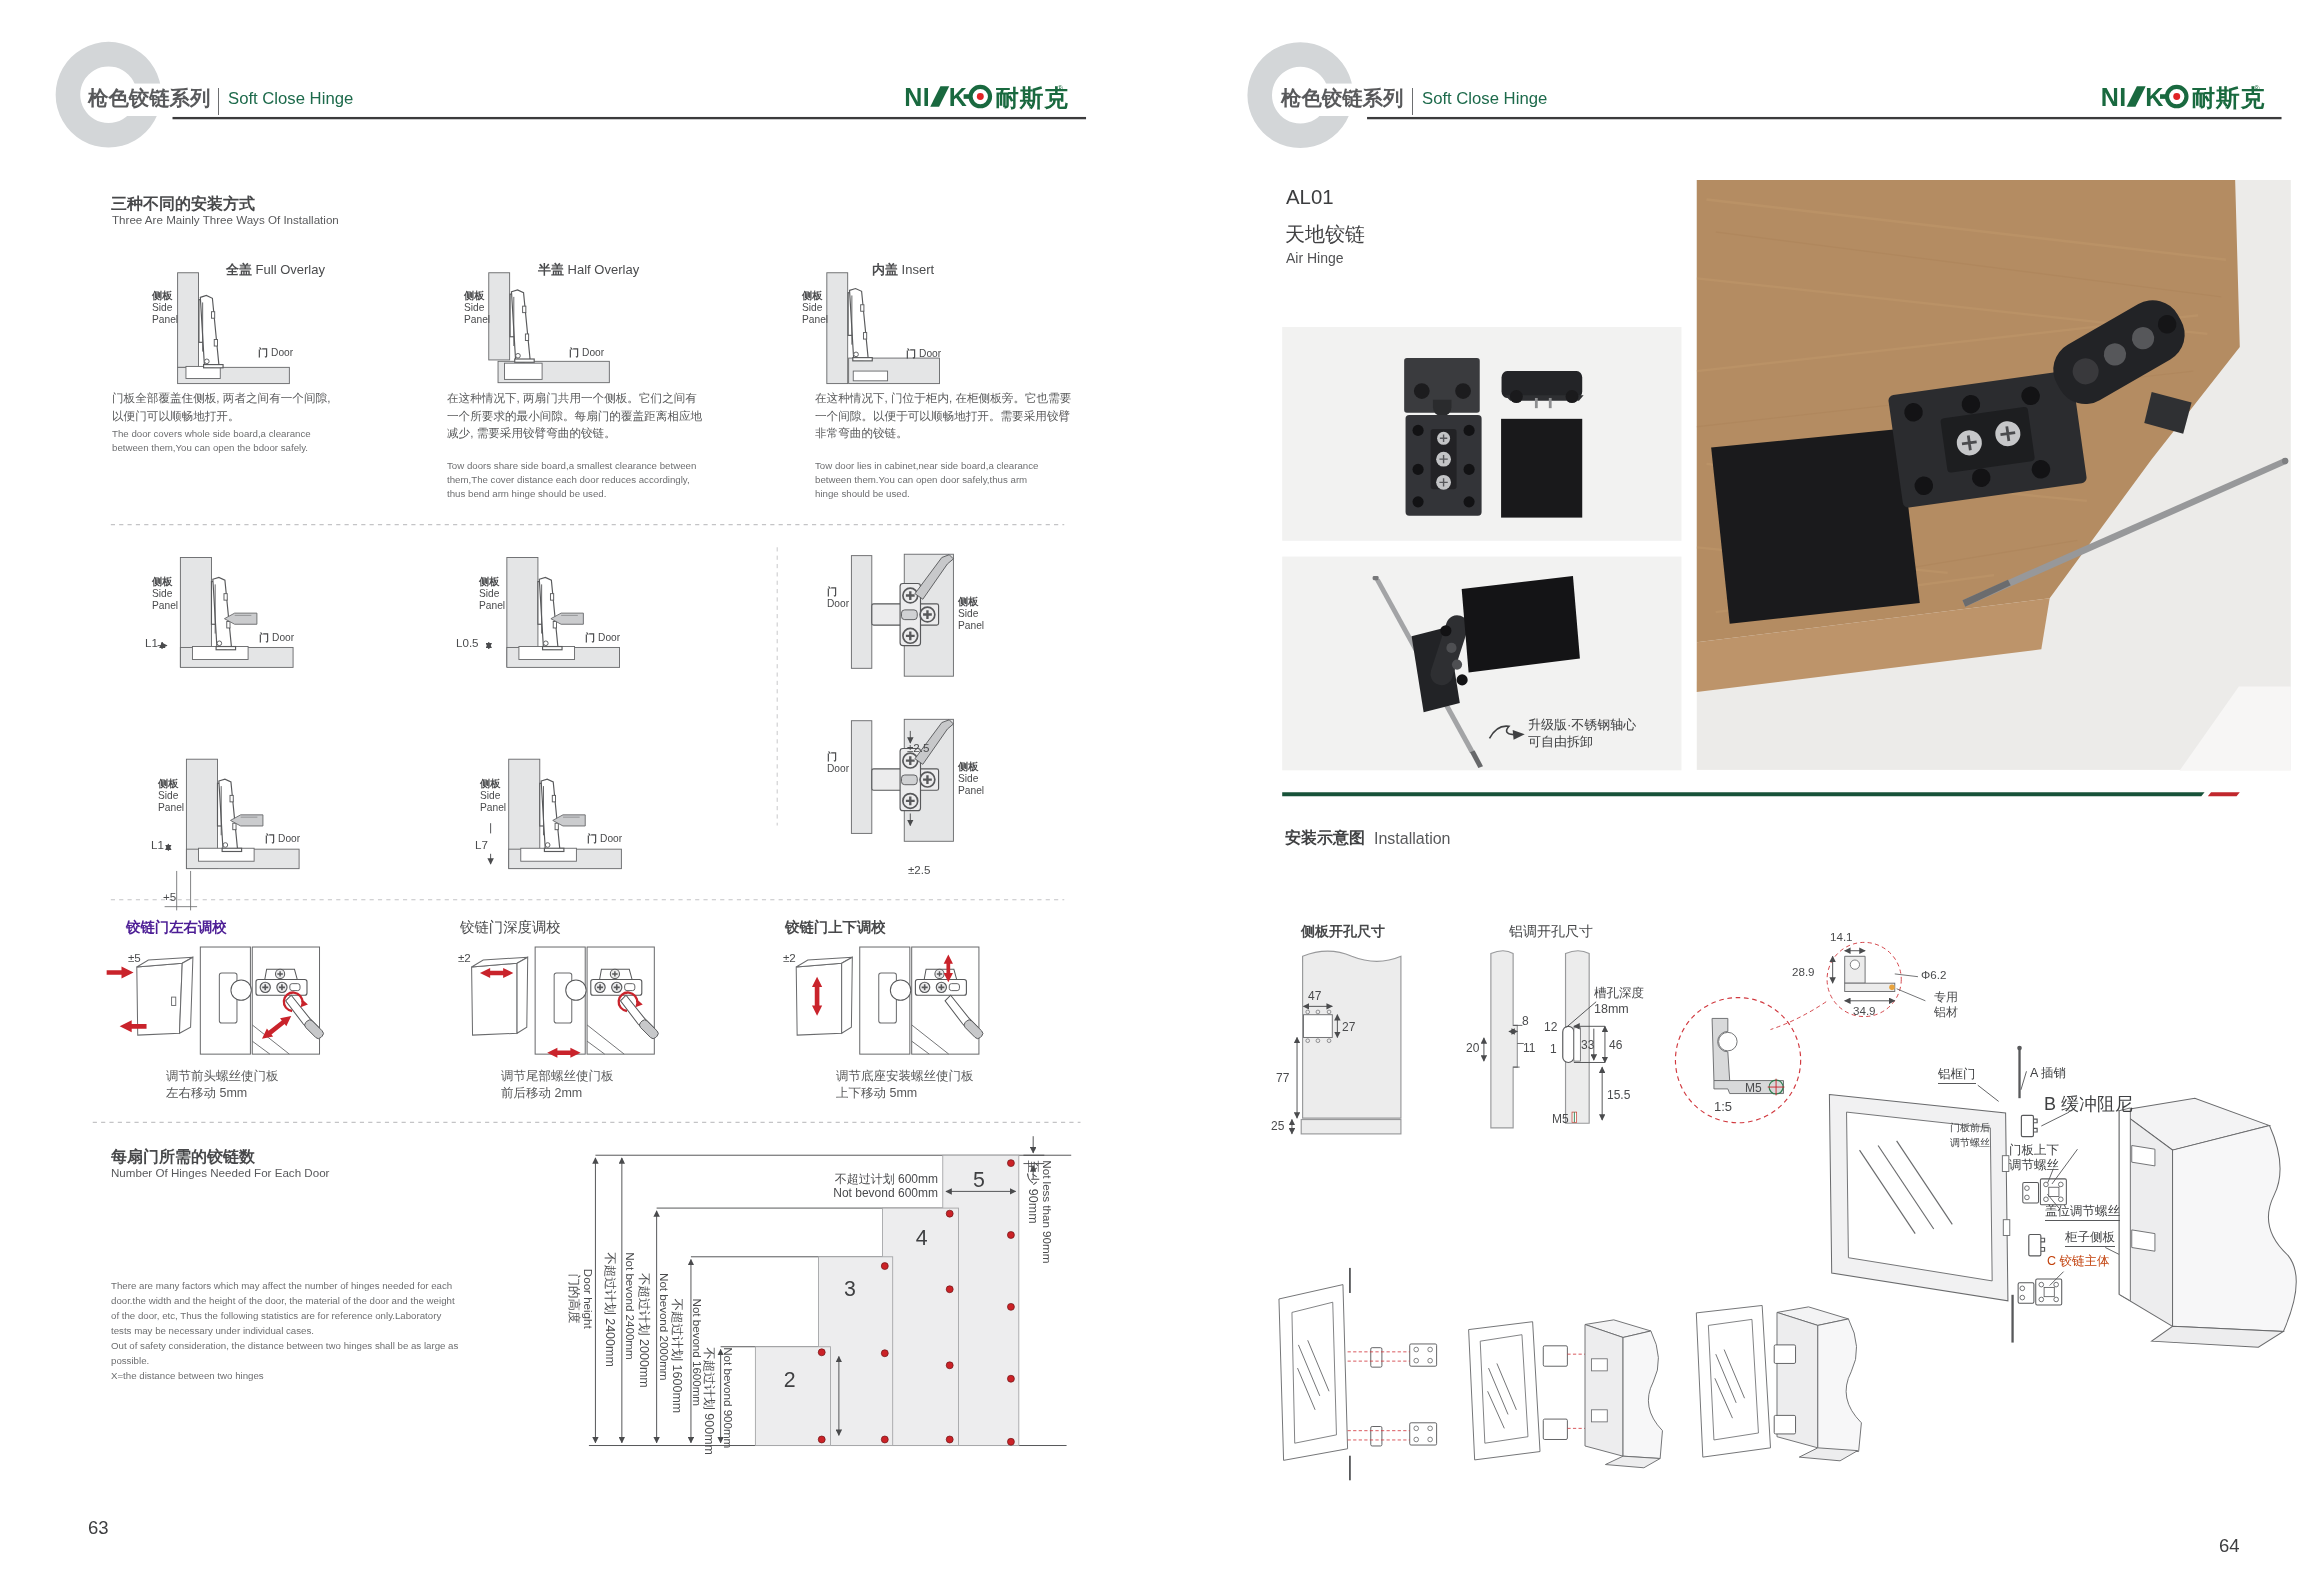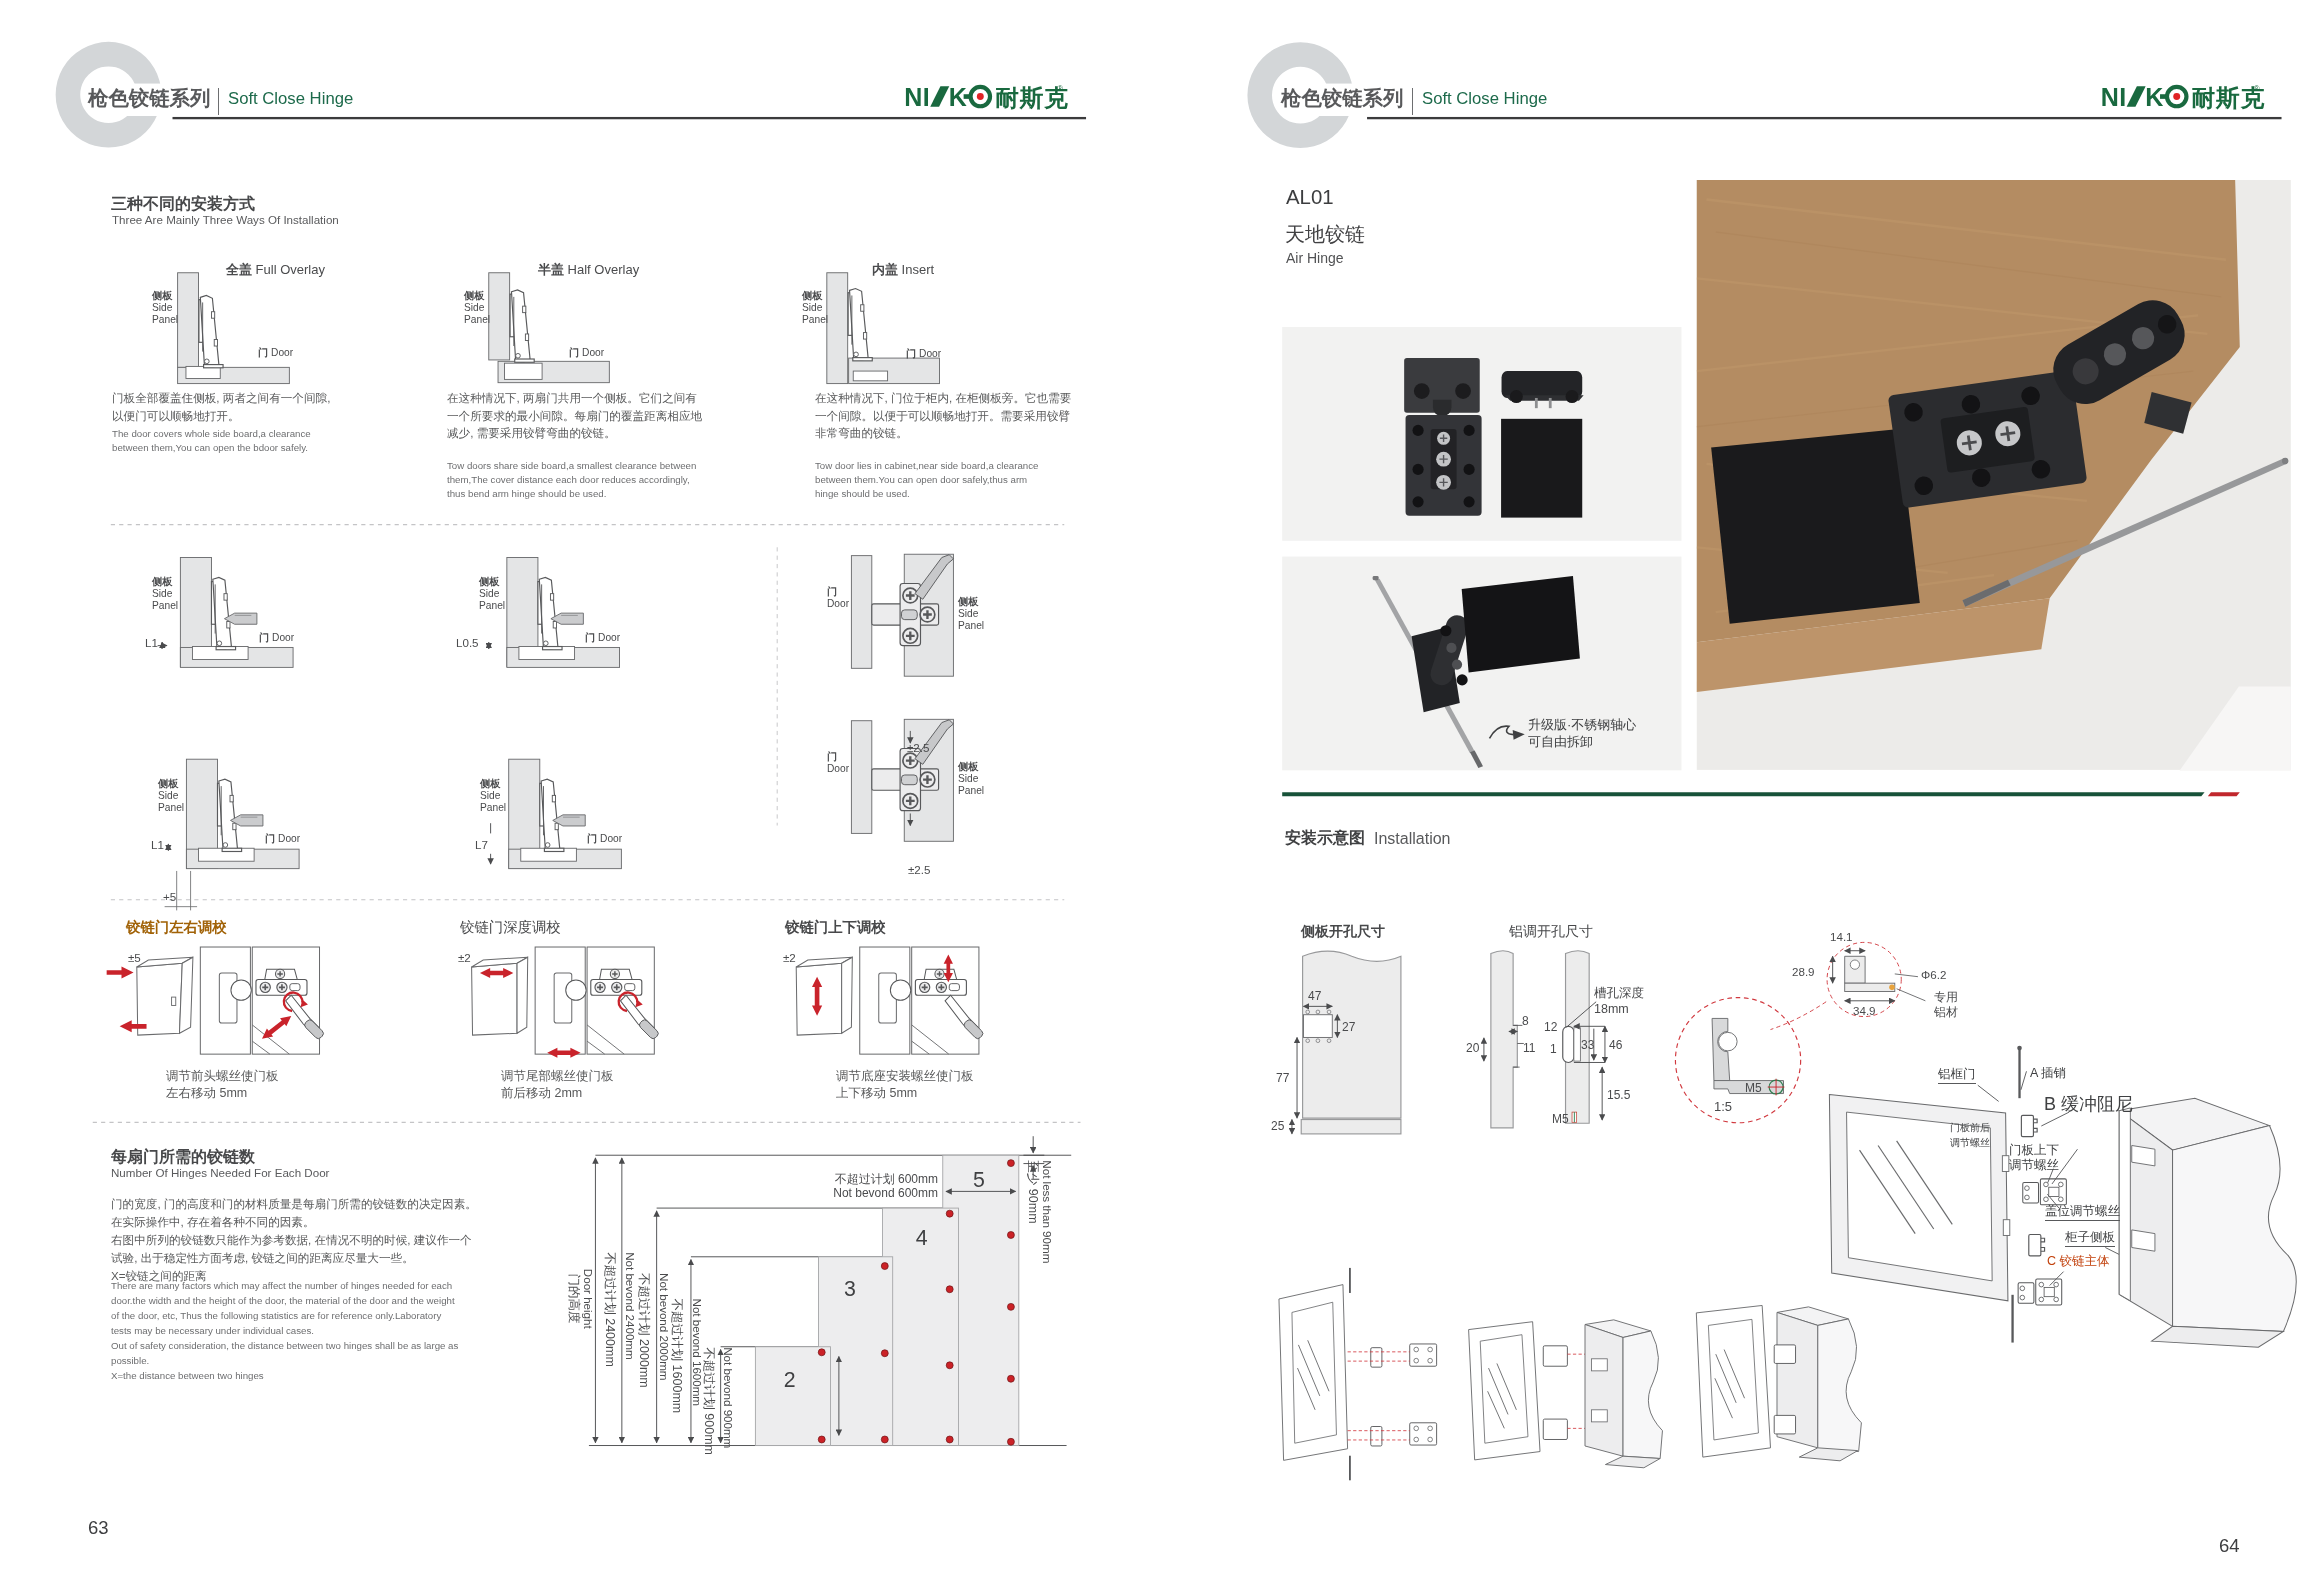--- a/index.html
+++ b/index.html
@@ -756,21 +756,21 @@
 Panel</div>
 
 <div class="t" style="left:827px;top:751px;font-size:10.2px;color:#4a4b4d;line-height:12px"><b>门</b>
 Door</div>
 <div class="t" style="left:958px;top:761px;font-size:10.2px;color:#4a4b4d;line-height:12px"><b>侧板</b>
 Side
 Panel</div>
 <div class="t" style="left:907px;top:741px;font-size:11.6px;color:#4a4b4d">±2.5</div>
 <div class="t" style="left:908px;top:863px;font-size:11.6px;color:#4a4b4d">±2.5</div>
 
-<div class="t" style="left:126px;top:920px;font-size:14.4px;line-height:14.4px;font-weight:bold;color:#a16207">铰链门左右调校</div>
+<div class="t" style="left:126px;top:920px;font-size:14.4px;line-height:14.4px;font-weight:bold;color:#4c1d95">铰链门左右调校</div>
 
 <div class="t" style="left:460px;top:920px;font-size:14.4px;line-height:14.4px;font-weight:normal;color:#47484a">铰链门深度调校</div>
 
 <div class="t" style="left:785px;top:920px;font-size:14.4px;line-height:14.4px;font-weight:bold;color:#47484a">铰链门上下调校</div>
 
 <div class="t" style="left:128px;top:951px;font-size:11.6px;color:#4a4b4d">±5</div>
 <div class="t" style="left:458px;top:951px;font-size:11.6px;color:#4a4b4d">±2</div>
 <div class="t" style="left:783px;top:951px;font-size:11.6px;color:#4a4b4d">±2</div>
 
 <div class="t" style="left:166px;top:1068px;font-size:12.5px;color:#58595a;line-height:17px">调节前头螺丝使门板
@@ -778,25 +778,20 @@
 
 <div class="t" style="left:501px;top:1068px;font-size:12.5px;color:#58595a;line-height:17px">调节尾部螺丝使门板
 前后移动 2mm</div>
 
 <div class="t" style="left:836px;top:1068px;font-size:12.5px;color:#58595a;line-height:17px">调节底座安装螺丝使门板
 上下移动 5mm</div>
 
 <div class="t" style="left:111px;top:1149px;font-size:16px;line-height:16px;font-weight:bold;color:#47484a">每扇门所需的铰链数</div>
 <div class="t" style="left:111px;top:1167px;font-size:11.6px;line-height:11.6px;color:#595a5c">Number Of Hinges Needed For Each Door</div>
 
-<div class="t" style="left:111px;top:1195px;font-size:11.6px;color:#58595a;line-height:18px">门的宽度, 门的高度和门的材料质量是每扇门所需的铰链数的决定因素。
-在实际操作中, 存在着各种不同的因素。
-右图中所列的铰链数只能作为参考数据, 在情况不明的时候, 建议作一个
-试验, 出于稳定性方面考虑, 铰链之间的距离应尽量大一些。
-X=铰链之间的距离</div>
 
 <div class="t" style="left:111px;top:1278px;font-size:9.7px;color:#6d6e70;line-height:15px">There are many factors which may affect the number of hinges needed for each
 door.the width and the height of the door, the material of the door and the weight
 of the door, etc, Thus the following statistics are for reference only.Laboratory
 tests may be necessary under individual cases.
 Out of safety consideration, the distance between two hinges shall be as large as
 possible.
 X=the distance between two hinges</div>
 
 <div class="t" style="left:795px;top:1172px;font-size:12px;color:#4a4b4d;line-height:14.4px;text-align:right;width:143px">不超过计划 600mm

